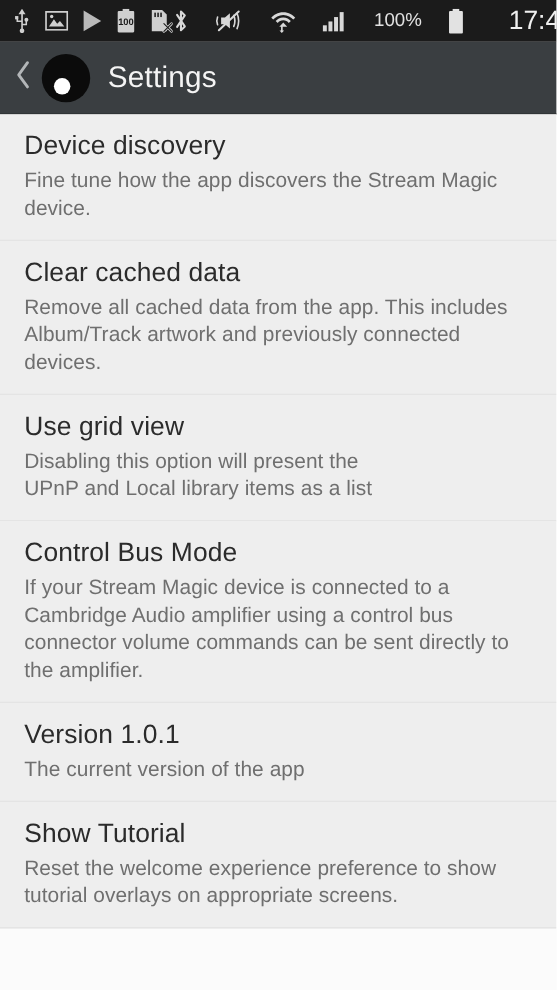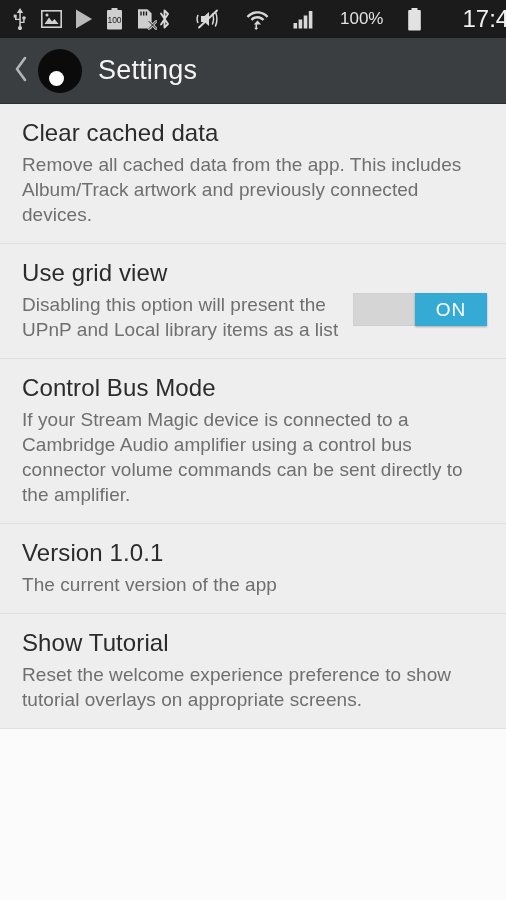--- a/index.html
+++ b/index.html
@@ -31,20 +31,21 @@
     align-items: center;
     flex: 0 0 auto;
     padding: 0 10px 0 12px;
     box-sizing: border-box;
   }
   .status-left {
     display: flex;
     align-items: center;
     gap: 13px;
     flex: 1 1 auto;
+    font-weight: bold;
   }
   .status-right {
     display: flex;
     align-items: center;
     gap: 24px;
   }
   .sicon {
     display: inline-flex;
     align-items: center;
     justify-content: center;
@@ -297,36 +298,35 @@
           <path d="M11 2 L3 13 L11 24" fill="none" stroke="#b3b6b8" stroke-width="2.6" stroke-linecap="round" stroke-linejoin="round"></path>
         </svg>
       </span>
     </div>
     <div class="logo-mark"></div>
     <div class="app-title">Settings</div>
   </div>
 
   <div class="settings-list">
 
+    <div class="setting-item">
+      <div class="item-title">Device discovery</div>
+      <div class="item-summary">Fine tune how the app discovers the Stream Magic device.</div>
+    </div>
 
     <div class="setting-item">
       <div class="item-title">Clear cached data</div>
       <div class="item-summary">Remove all cached data from the app. This includes Album/Track artwork and previously connected devices.</div>
     </div>
 
     <div class="setting-item with-toggle">
       <div class="item-texts">
         <div class="item-title">Use grid view</div>
         <div class="item-summary narrow">Disabling this option will present the UPnP and Local library items as a list</div>
       </div>
-      <div class="toggle-switch">
-        <div class="toggle-thumb">
-          <span class="toggle-thumb-label">ON</span>
-        </div>
-      </div>
     </div>
 
     <div class="setting-item">
       <div class="item-title">Control Bus Mode</div>
       <div class="item-summary">If your Stream Magic device is connected to a Cambridge Audio amplifier using a control bus connector volume commands can be sent directly to the amplifier.</div>
     </div>
 
     <div class="setting-item">
       <div class="item-title">Version 1.0.1</div>
       <div class="item-summary">The current version of the app</div>

